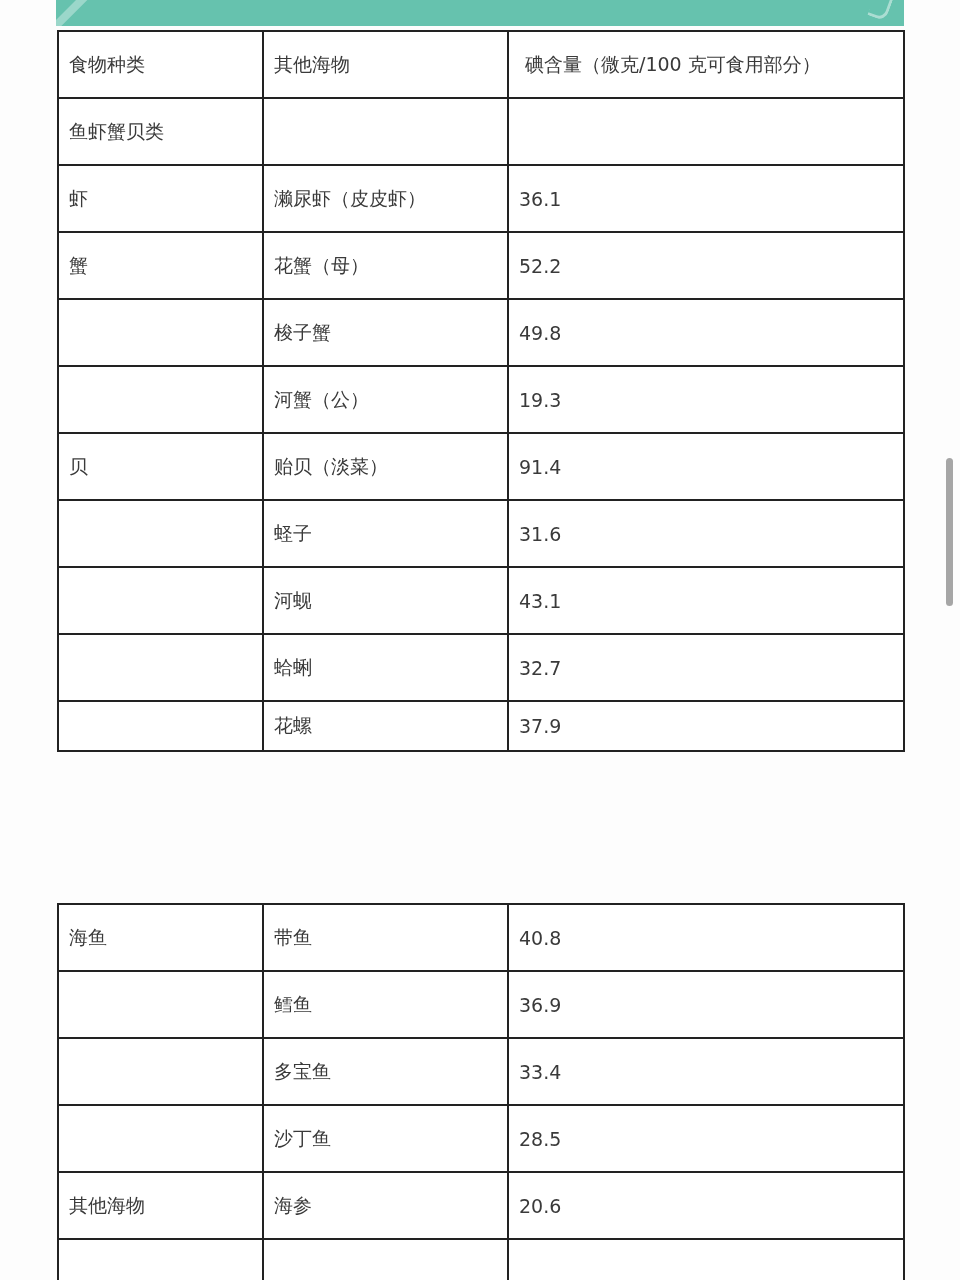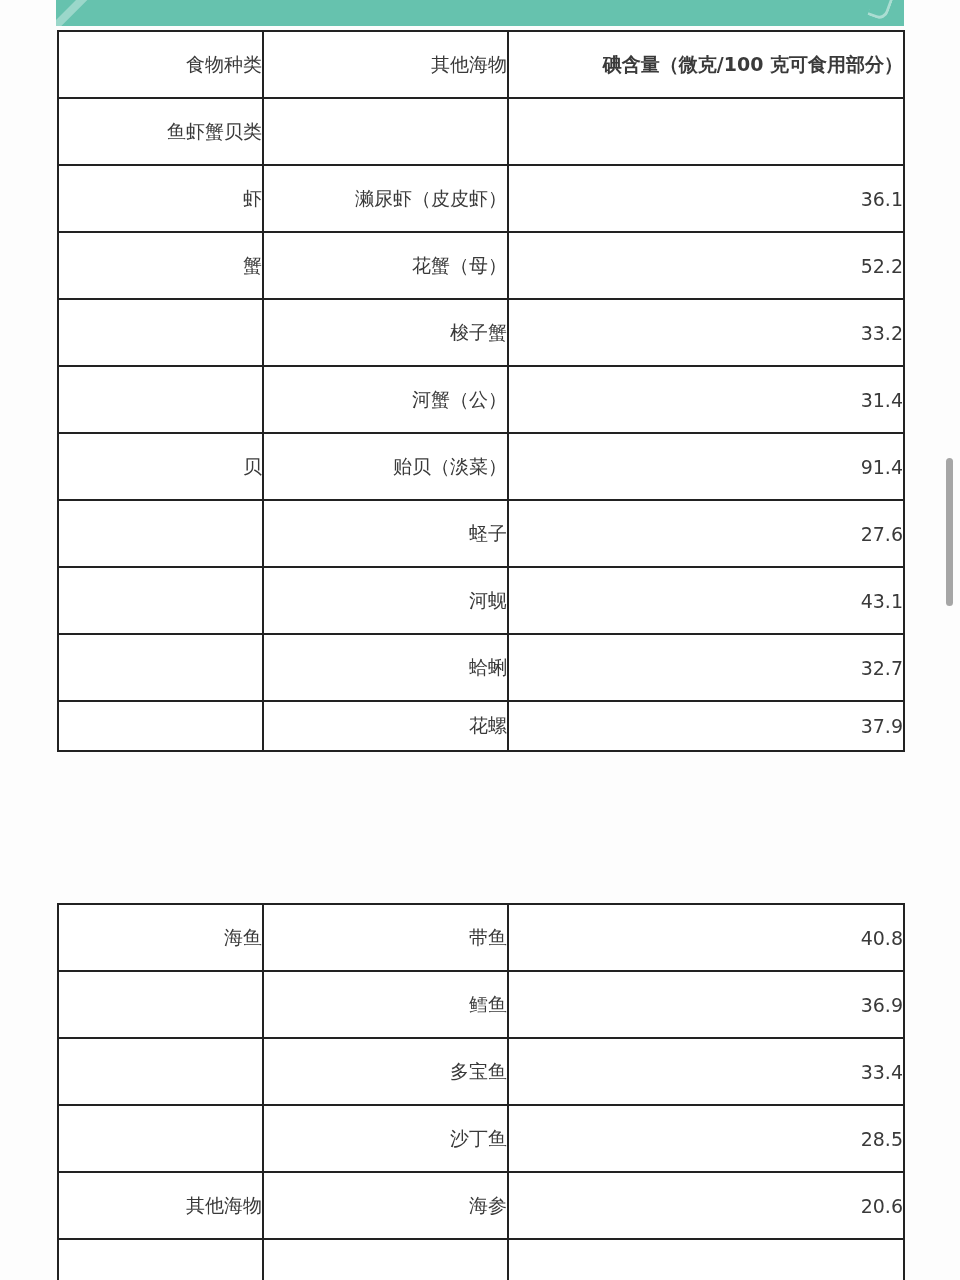--- a/index.html
+++ b/index.html
@@ -21,38 +21,37 @@
   }
   .banner .stripe-right {
     position: absolute; right: 14px; top: -6px; width: 16px; height: 22px;
     border: 3px solid rgba(255,255,255,0.45); border-top: none; border-left: none;
     border-radius: 0 0 10px 0; transform: rotate(20deg);
   }
   table.food {
     position: absolute; left: 57px; width: 846px;
     border-collapse: collapse; table-layout: fixed;
     background: #fff;
-    text-align: right;
   }
   table.food td {
     border: 2px solid #222;
     padding: 0 0 0 10px;
     font-size: 19px; color: #3a3a3a;
     vertical-align: middle;
     white-space: nowrap; overflow: hidden;
   }
   table.food col.c1 { width: 205px; }
   table.food col.c2 { width: 245px; }
   table.food col.c3 { width: 396px; }
   #t1 { top: 30px; }
   #t2 { top: 903px; }
   #t1 tr { height: 67px; }
   #t2 tr { height: 67px; }
   td.num { font-family: "DejaVu Sans", sans-serif; font-size: 19px; }
-  td.hdr3 { padding-left: 16px !important; font-weight: bold; }
+  td.hdr3 { padding-left: 16px !important; }
   td.tall { vertical-align: bottom !important; padding-bottom: 0 !important; }
   .scrollbar {
     position: absolute; left: 946px; top: 458px; width: 7px; height: 148px;
     border-radius: 4px; background: #a6a6a6;
   }
 </style>
 </head>
 <body>
 
 <div class="banner">
@@ -83,36 +82,36 @@
         <td class="num">36.1</td>
       </tr>
     <tr>
         <td>蟹</td>
         <td>花蟹（母）</td>
         <td class="num">52.2</td>
       </tr>
     <tr>
         <td></td>
         <td>梭子蟹</td>
-        <td class="num">33.2</td>
+        <td class="num">49.8</td>
       </tr>
     <tr>
         <td></td>
         <td>河蟹（公）</td>
-        <td class="num">31.4</td>
+        <td class="num">19.3</td>
       </tr>
     <tr>
         <td>贝</td>
         <td>贻贝（淡菜）</td>
         <td class="num">91.4</td>
       </tr>
     <tr>
         <td></td>
         <td>蛏子</td>
-        <td class="num">27.6</td>
+        <td class="num">31.6</td>
       </tr>
     <tr>
         <td></td>
         <td>河蚬</td>
         <td class="num">43.1</td>
       </tr>
     <tr>
         <td></td>
         <td>蛤蜊</td>
         <td class="num">32.7</td>

